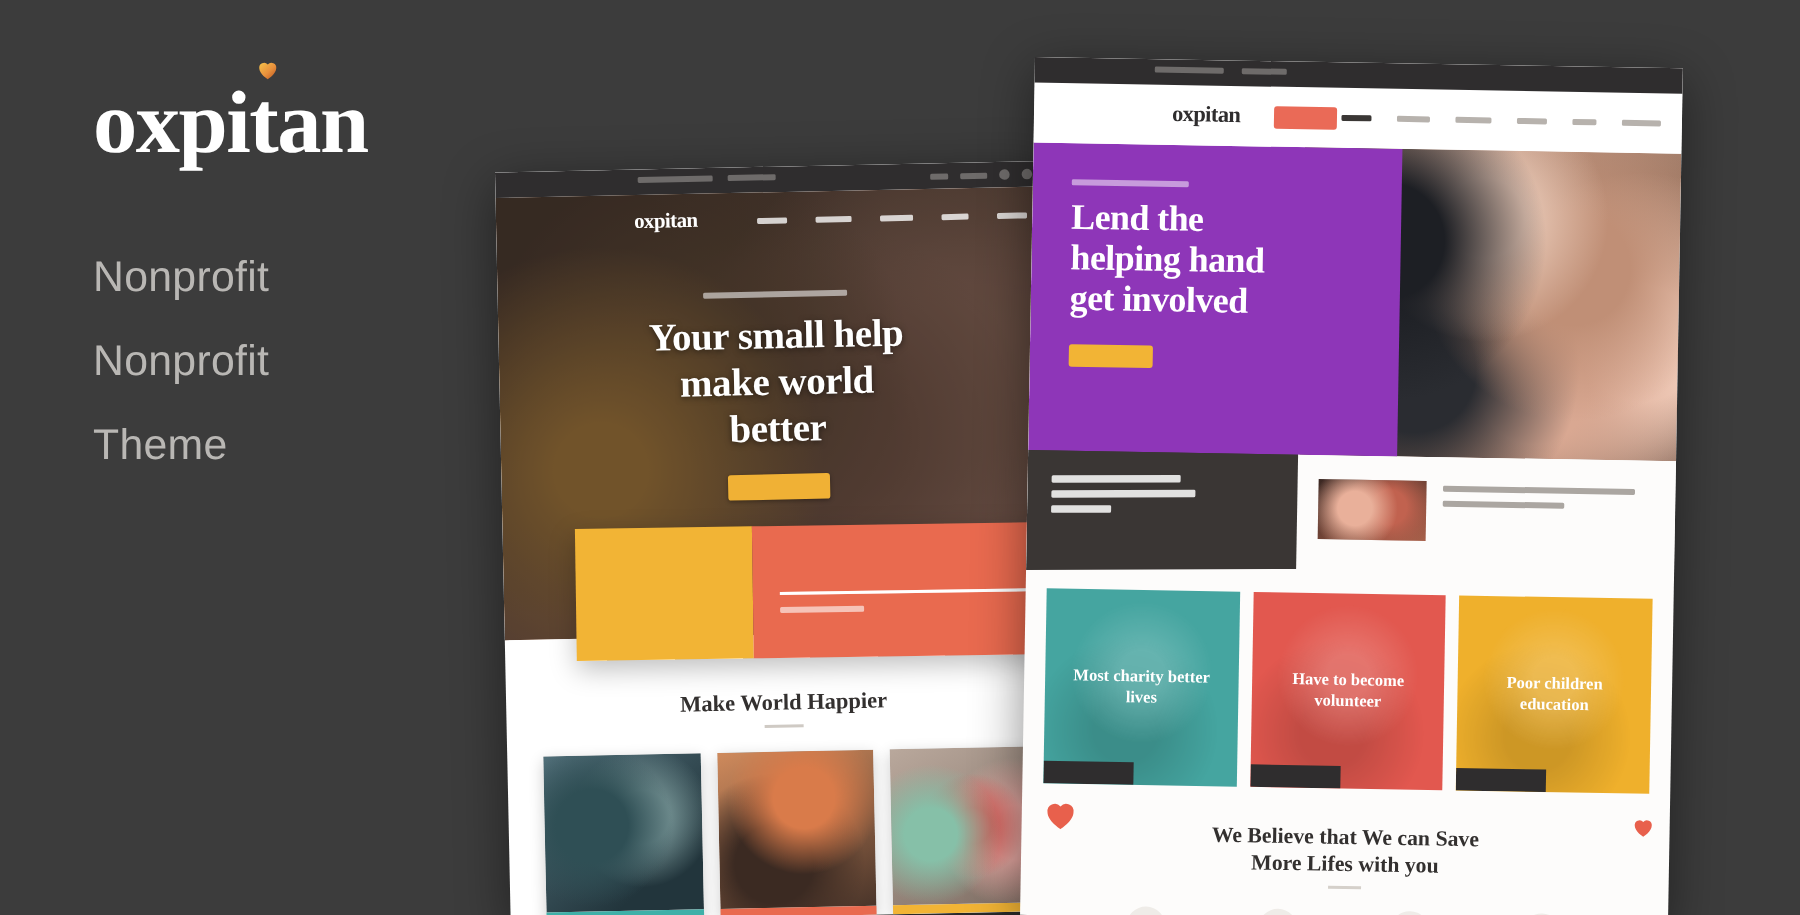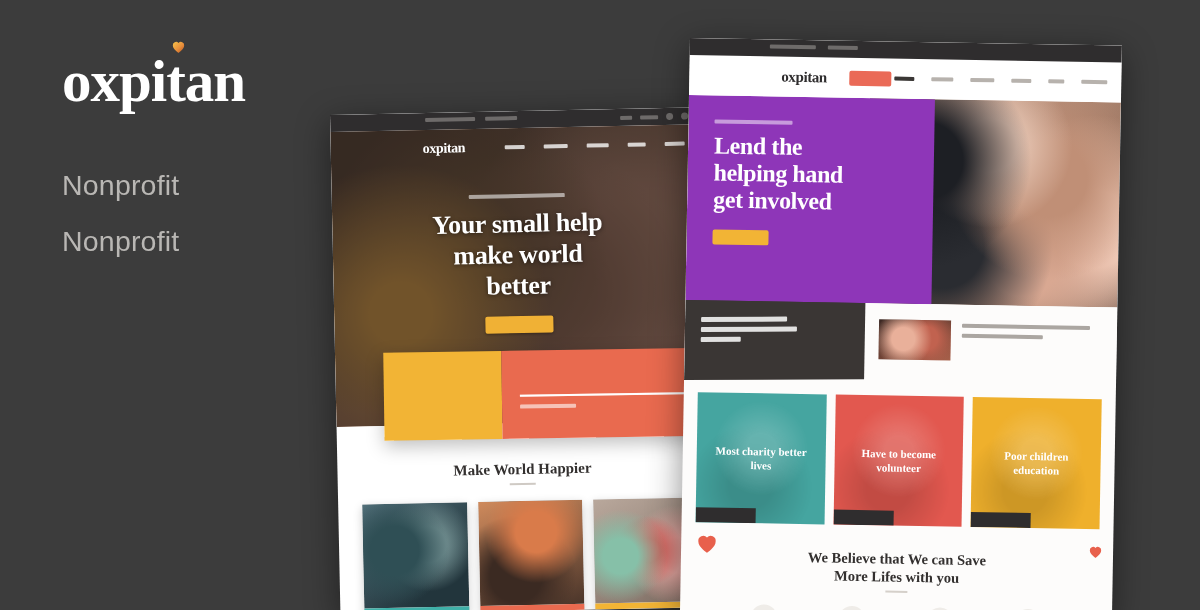--- a/index.html
+++ b/index.html
@@ -194,20 +194,21 @@
           </defs>
           <path d="M12 21s-8-5.1-8-10.4A4.6 4.6 0 0 1 12 7a4.6 4.6 0 0 1 8 3.6C20 15.9 12 21 12 21z" fill="url(#hg)"></path>
         </svg>
       </span>
       <div class="logo-word">oxpitan</div>
     </div>
 
     <div class="tagline">
       <div>Nonprofit</div>
       <div>Nonprofit</div>
+      <div>Theme</div>
     </div>
   </div>
 
   <div class="mock mock-a">
 
     <div class="a-topbar">
       <div class="tb-left">
         <i class="tb-txt" style="width:50px"></i>
         <i class="tb-txt" style="width:32px"></i>
       </div>

